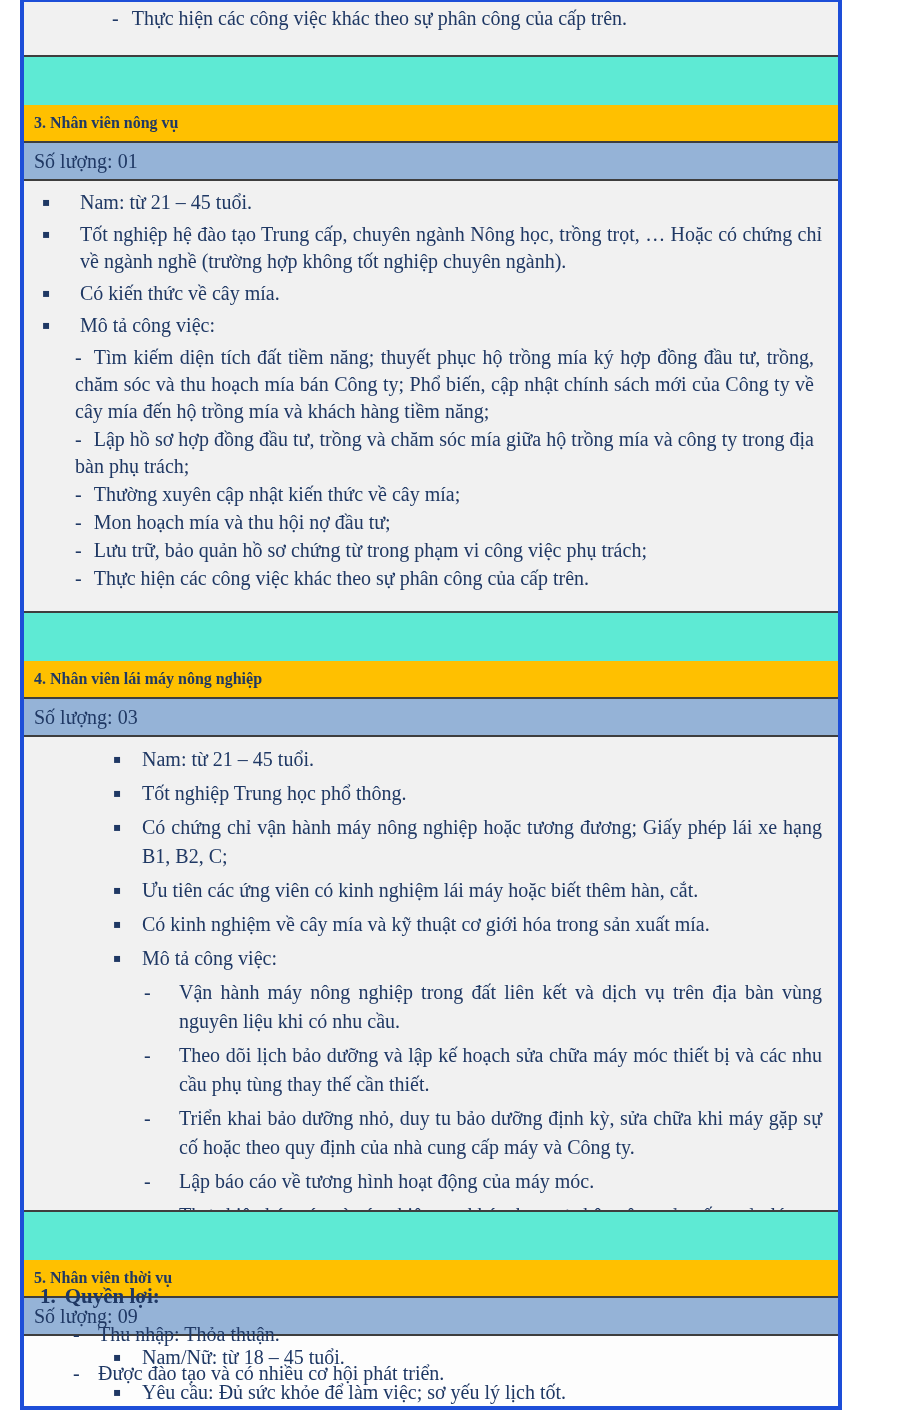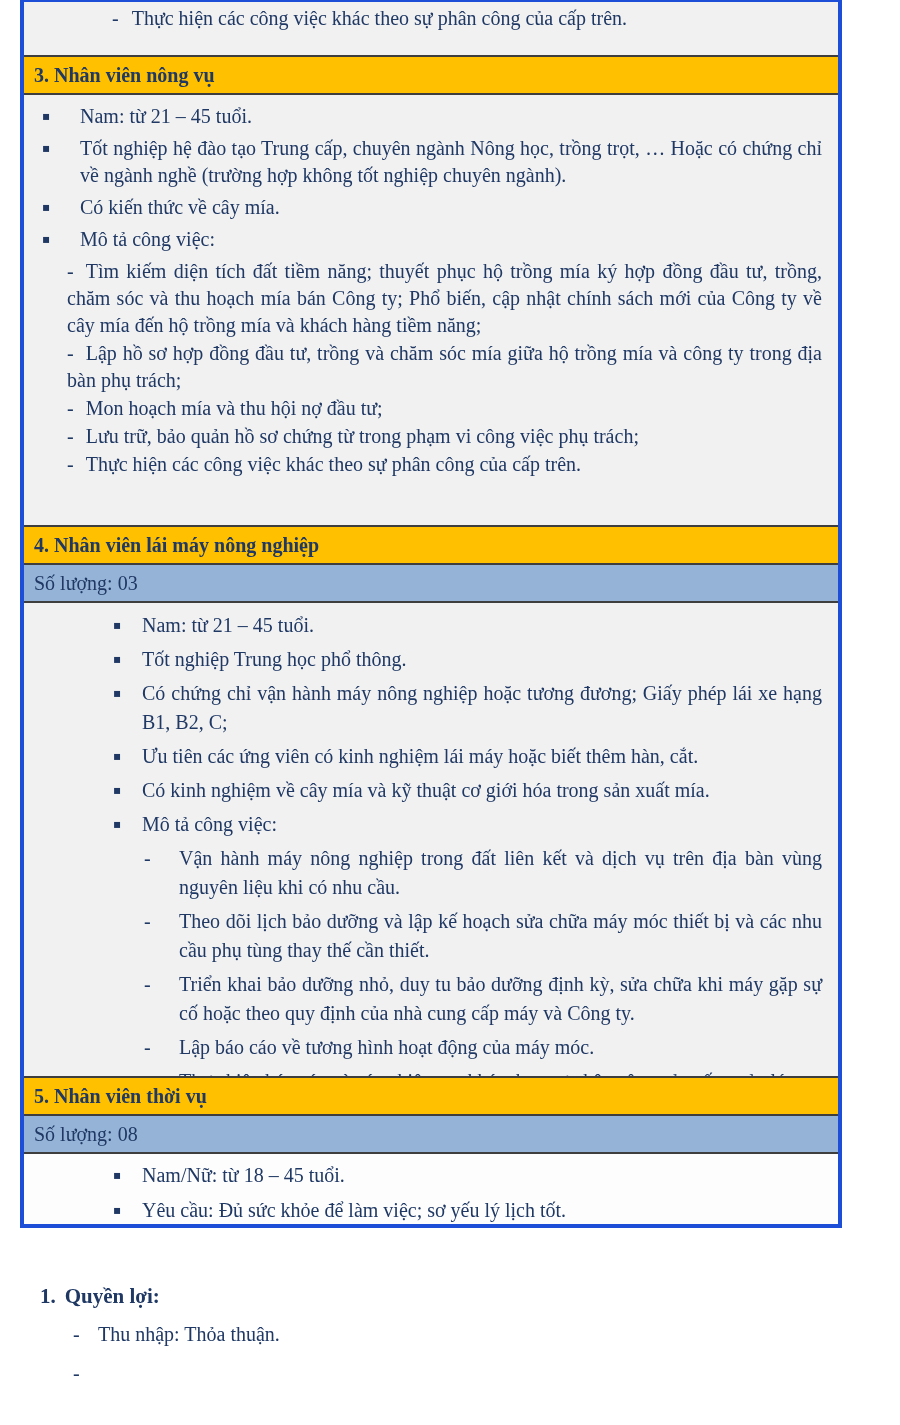--- a/index.html
+++ b/index.html
@@ -13,23 +13,24 @@
   .doc-table{
     position:absolute;left:20px;top:0;width:814px;
     border:4px solid #1d4ed8;border-top-width:2px;
     background:#5eead4;
   }
   .doc-table>div{border-bottom:2px solid #3e3e3e;}
   .doc-table>div:last-child{border-bottom:none;}
 
   .row-title{
     background:#FFC000;
-    font-weight:bold;font-size:20px;
+    font-weight:bold;font-size:16px;
     height:36px;line-height:36px;
     padding-left:10px;
+    margin-top:48px;
   }
   .row-qty{
     background:#95B3D7;
     font-size:20px;
     height:36px;line-height:36px;
     padding-left:10px;
   }
   .cell-content{background:#f1f1f1;}
   .cell-content.white{background:#fdfdfd;}
 
@@ -45,21 +46,21 @@
   .s3-cell .bullets li{padding-left:56px;}
   .s3-cell .bullets .sq{left:18px;}
   .s4-cell .bullets li,.s5-cell .bullets li{padding-left:118px;}
   .s4-cell .bullets .sq,.s5-cell .bullets .sq{left:89px;}
   .sq{
     position:absolute;top:0;
     font-family:"DejaVu Sans",sans-serif;
     font-size:12px;
   }
 
-  .sub-flat{margin:1px 0;padding-left:43px;text-align:justify;}
+  .sub-flat{margin:1px 8px;padding-left:43px;text-align:justify;}
   .sub-flat .dash{margin-right:12px;}
 
   .sub-hang{position:relative;margin:5px 0;padding-left:155px;text-align:justify;}
   .sub-hang .dash{position:absolute;left:120px;}
 
   .benefits{margin:16px 0 0 40px;}
   .benefit-head{margin:0 0 10px 0;font-weight:bold;font-size:21px;}
   .benefit-head .num{margin-right:9px;}
   .benefit-item{position:relative;margin:0 0 9px 0;padding-left:58px;line-height:30px;}
   .benefit-item .dash{position:absolute;left:33px;}
@@ -69,30 +70,34 @@
 
 <div class="doc-table">
 
   <div class="cell-content top-cell">
     <span class="dash">-</span><span>Thực hiện các công việc khác theo sự phân công của cấp trên.</span>
   </div>
 
   <div class="row-title">
     <span>3. Nhân viên nông vụ</span>
   </div>
+  <div class="row-qty">
+    <span>Số lượng: 01</span>
+  </div>
   <div class="cell-content s3-cell">
     <ul class="bullets">
       <li><span class="sq">▪</span><span>Nam: từ 21 – 45 tuổi.</span></li>
       <li><span class="sq">▪</span><span>Tốt nghiệp hệ đào tạo Trung cấp, chuyên ngành Nông học, trồng trọt, … Hoặc có chứng chỉ về ngành nghề (trường hợp không tốt nghiệp chuyên ngành).</span></li>
       <li><span class="sq">▪</span><span>Có kiến thức về cây mía.</span></li>
       <li><span class="sq">▪</span><span>Mô tả công việc:</span></li>
     </ul>
     <div>
       <p class="sub-flat"><span class="dash">-</span><span>Tìm kiếm diện tích đất tiềm năng; thuyết phục hộ trồng mía ký hợp đồng đầu tư, trồng, chăm sóc và thu hoạch mía bán Công ty; Phổ biến, cập nhật chính sách mới của Công ty về cây mía đến hộ trồng mía và khách hàng tiềm năng;</span></p>
       <p class="sub-flat"><span class="dash">-</span><span>Lập hồ sơ hợp đồng đầu tư, trồng và chăm sóc mía giữa hộ trồng mía và công ty trong địa bàn phụ trách;</span></p>
+      <p class="sub-flat"><span class="dash">-</span><span>Thường xuyên cập nhật kiến thức về cây mía;</span></p>
       <p class="sub-flat"><span class="dash">-</span><span>Mon hoạch mía và thu hội nợ đầu tư;</span></p>
       <p class="sub-flat"><span class="dash">-</span><span>Lưu trữ, bảo quản hồ sơ chứng từ trong phạm vi công việc phụ trách;</span></p>
       <p class="sub-flat"><span class="dash">-</span><span>Thực hiện các công việc khác theo sự phân công của cấp trên.</span></p>
     </div>
   </div>
 
   <div class="row-title">
     <span>4. Nhân viên lái máy nông nghiệp</span>
   </div>
   <div class="row-qty">
@@ -113,30 +118,30 @@
       <p class="sub-hang"><span class="dash">-</span><span>Triển khai bảo dưỡng nhỏ, duy tu bảo dưỡng định kỳ, sửa chữa khi máy gặp sự cố hoặc theo quy định của nhà cung cấp máy và Công ty.</span></p>
       <p class="sub-hang"><span class="dash">-</span><span>Lập báo cáo về tương hình hoạt động của máy móc.</span></p>
       <p class="sub-hang"><span class="dash">-</span><span>Thực hiện báo cáo và các nhiệm vụ khác theo sự phân công của cấp quản lý.</span></p>
     </div>
   </div>
 
   <div class="row-title">
     <span>5. Nhân viên thời vụ</span>
   </div>
   <div class="row-qty">
-    <span>Số lượng: 08</span>
+    <span>Số lượng: 09</span>
   </div>
   <div class="cell-content white s5-cell">
     <ul class="bullets">
       <li><span class="sq">▪</span><span>Nam/Nữ: từ 18 – 45 tuổi.</span></li>
       <li><span class="sq">▪</span><span>Yêu cầu: Đủ sức khỏe để làm việc; sơ yếu lý lịch tốt.</span></li>
     </ul>
   </div>
 
 </div>
 
 <div class="benefits" style="position:absolute;left:0;top:1268px;width:900px;">
   <p class="benefit-head">
     <span class="num">1.</span><span>Quyền lợi:</span>
   </p>
   <p class="benefit-item"><span class="dash">-</span><span>Thu nhập: Thỏa thuận.</span></p>
-  <p class="benefit-item"><span class="dash">-</span></p>
+  <p class="benefit-item"><span class="dash">-</span><span>Được đào tạo và có nhiều cơ hội phát triển.</span></p>
 </div>
 
 </body></html>

